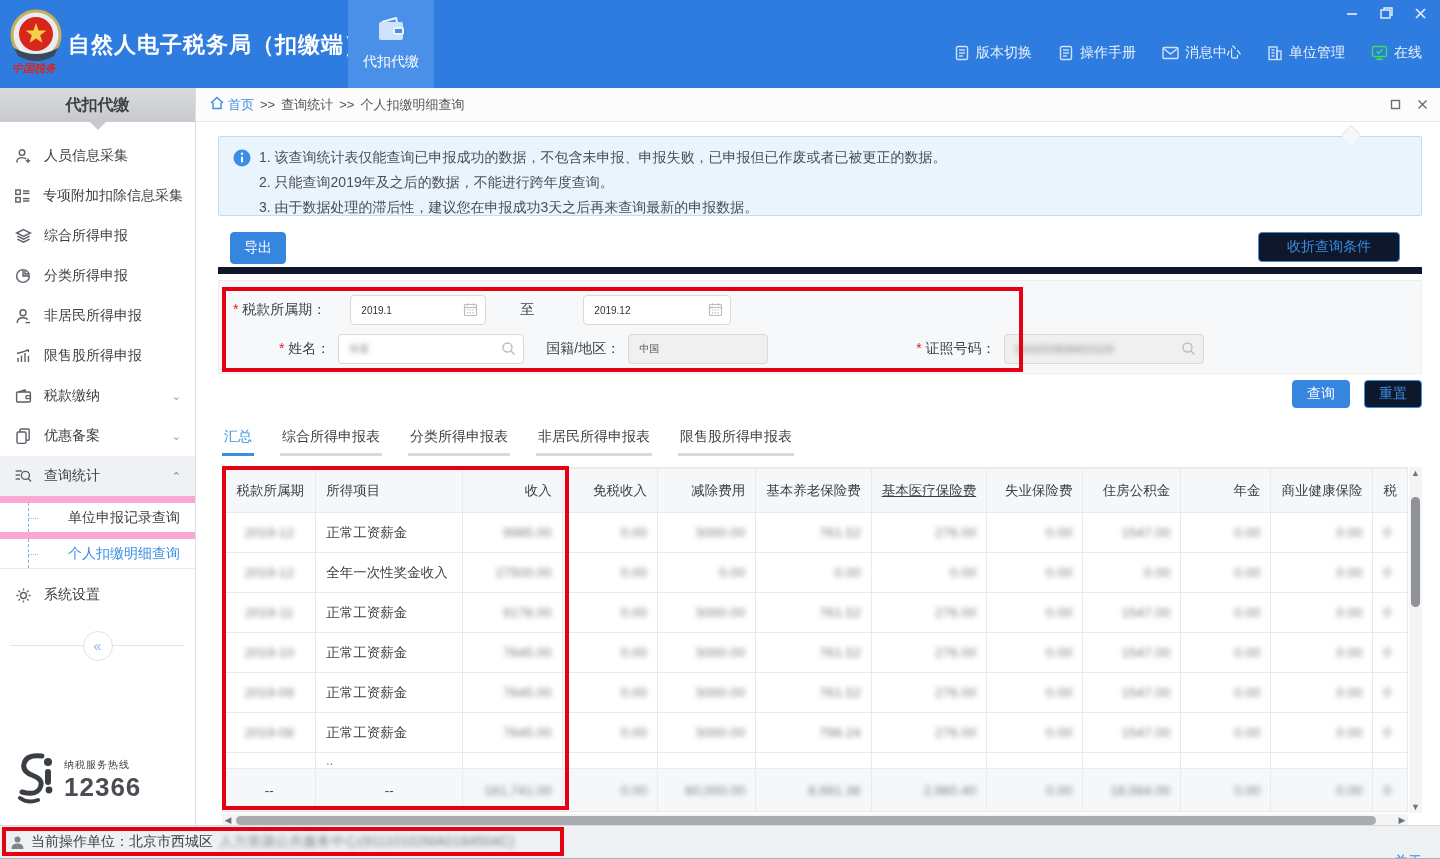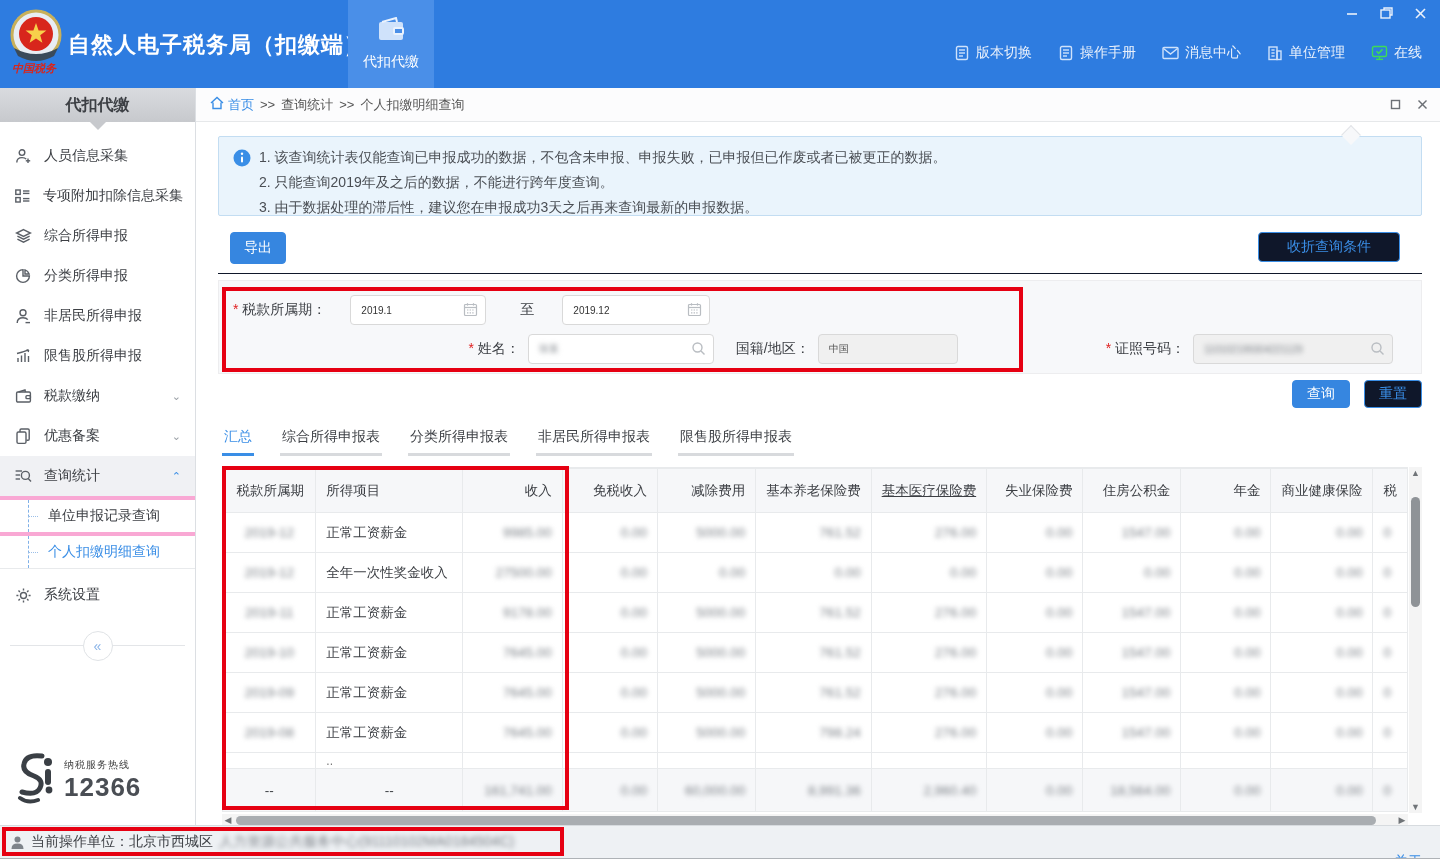--- a/index.html
+++ b/index.html
@@ -26,21 +26,21 @@
   .side-cap { position:relative; height:34px; background:linear-gradient(#d9dbdf,#c7c9cd); display:flex; align-items:center; justify-content:center; font-size:16px; font-weight:bold; color:#3c3f44; }
   .side-cap:after { content:""; position:absolute; left:50%; bottom:-8px; margin-left:-9px; border:9px solid transparent; border-top:9px solid #c7c9cd; border-bottom:none; }
   .side-list { margin-top:14px; }
   .side-item { height:40px; display:flex; align-items:center; padding:0 14px; gap:12px; font-size:14px; color:#3c3f44; cursor:pointer; position:relative;}
   .side-item .ic { color:#5a5f66; display:flex; width:18px; justify-content:center;}
   .side-item .lbl { flex:1; white-space:nowrap; }
   .side-item .chev { color:#9aa0a6; font-size:11px; }
   .side-item.active { background:#f0f1f4; }
   .side-item.active .chev { color:#3a8ee6; }
   .submenu { border-bottom:1px solid #e8eaec; }
-  .sub-item { height:36px; display:flex; align-items:center; padding-left:48px; font-size:14px; color:#3c3f44; cursor:pointer; position:relative; border-top:4px solid #f9a8d4;}
+  .sub-item { height:36px; display:flex; align-items:center; padding-left:68px; font-size:14px; color:#3c3f44; cursor:pointer; position:relative; border-top:7px solid #f9a8d4;}
   .sub-item:before { content:""; position:absolute; left:28px; top:0; bottom:0; border-left:1px dashed #7fb0e8; }
   .sub-item:after { content:""; position:absolute; left:28px; top:50%; width:10px; border-top:1px dotted #9bbfe8; }
   .sub-item.active { color:#3a8ee6; }
   .collapse-row { margin-top:16px; position:relative; height:30px; }
   .collapse-row .line { position:absolute; top:14px; left:10px; right:10px; border-top:1px solid #e3e5e8; }
   .collapse-btn { position:absolute; left:50%; top:0; margin-left:-15px; width:30px; height:30px; border:1px solid #e0e3e6; border-radius:50%; background:#fff; color:#8ab4e8; display:flex; align-items:center; justify-content:center; font-size:14px; cursor:pointer; }
   .hotline { position:absolute; left:0; bottom:18px; width:196px; display:flex; align-items:center; padding-left:12px; gap:8px; }
   .hotline-text .cap { font-size:10px; color:#404040; letter-spacing:1px;}
   .hotline-text .num { font-size:26px; font-weight:bold; color:#4a4e54; letter-spacing:1px;}
 
@@ -50,21 +50,21 @@
   .crumb-home { color:#3a8ee6; display:flex; align-items:center; gap:4px; cursor:pointer;}
   .crumb-sep,.crumb-item { color:#555; }
   .crumb-item:last-child { color:#333; }
   .crumb-win { position:absolute; right:12px; top:0; height:34px; display:flex; gap:16px; align-items:center; color:#6b6f75; }
   .crumb-win span { cursor:pointer; font-size:13px; }
 
   .notice { position:absolute; left:22px; right:18px; top:48px; height:80px; background:#eaf4fc; border:1px solid #c3ddf2; border-radius:2px; padding:8px 12px 8px 40px; }
   .notice .info-ic { position:absolute; left:14px; top:12px; }
   .notice-line { font-size:14px; color:#4a4e54; line-height:25px; white-space:nowrap; }
 
-  .toolbar { position:absolute; left:22px; right:18px; top:142px; height:44px; border-bottom:1px solid #0f172a;}
+  .toolbar { position:absolute; left:22px; right:18px; top:142px; height:44px; border-bottom:7px solid #0f172a;}
   .btn { display:inline-flex; align-items:center; justify-content:center; font-size:14px; border-radius:4px; cursor:pointer; }
   .btn-primary { background:#3686e0; color:#fff; border:1px solid #3686e0; }
   .btn-ghost { background:#0f172a; color:#3a8ee6; border:1px solid #3a8ee6; }
   .export-btn { position:absolute; left:12px; top:2px; width:56px; height:32px; }
   .collapse-q-btn { position:absolute; right:22px; top:2px; width:142px; height:30px; }
   .panel-caret { position:absolute; right:82px; top:40px; width:14px; height:14px; background:#f7f8fa; border-left:1px solid #e2e4e7; border-top:1px solid #e2e4e7; transform:rotate(45deg); z-index:2;}
 
   .query-panel { position:absolute; left:22px; right:18px; top:192px; height:94px; background:#f7f8fa; border:1px solid #ededef; }
   .q-row { position:absolute; display:flex; align-items:center; }
   .q-label { font-size:14px; color:#3c3f44; white-space:nowrap; }
@@ -410,35 +410,35 @@
                 <rect x="1.5" y="2.5" width="12" height="11" rx="1"></rect>
                 <line x1="1.5" y1="5.5" x2="13.5" y2="5.5"></line>
                 <line x1="4.5" y1="1.2" x2="4.5" y2="3.6"></line>
                 <line x1="10.5" y1="1.2" x2="10.5" y2="3.6"></line>
                 <line x1="4" y1="8" x2="11" y2="8" stroke-dasharray="1.4 1.2"></line>
                 <line x1="4" y1="10.8" x2="11" y2="10.8" stroke-dasharray="1.4 1.2"></line>
               </svg>
           </span>
         </span>
         <span class="q-label" style="margin-left:10px;">至</span>
-        <span class="q-input" style="width:148px; margin-left:4px;">
+        <span class="q-input" style="width:148px; margin-left:25px;">
           <span>2019.12</span>
           <span class="tail-ic">
             <svg width="15" height="15" viewBox="0 0 15 15" fill="none" stroke="#b9bdc2" stroke-width="1.2">
                 <rect x="1.5" y="2.5" width="12" height="11" rx="1"></rect>
                 <line x1="1.5" y1="5.5" x2="13.5" y2="5.5"></line>
                 <line x1="4.5" y1="1.2" x2="4.5" y2="3.6"></line>
                 <line x1="10.5" y1="1.2" x2="10.5" y2="3.6"></line>
                 <line x1="4" y1="8" x2="11" y2="8" stroke-dasharray="1.4 1.2"></line>
                 <line x1="4" y1="10.8" x2="11" y2="10.8" stroke-dasharray="1.4 1.2"></line>
               </svg>
           </span>
         </span>
       </div>
-      <div class="q-row" style="left:14px; top:53px; gap:8px; width:1160px;justify-content:flex-end;">
+      <div class="q-row" style="left:14px; top:53px; gap:8px; width:1160px;">
         <span class="q-label req" style="margin-left:46px;">姓名：</span>
         <span class="q-input" style="width:186px;">
           <span class="blur">张某</span>
           <span class="tail-ic">
             <svg width="15" height="15" viewBox="0 0 15 15" fill="none" stroke="#b9bdc2" stroke-width="1.4">
                 <circle cx="6.5" cy="6.5" r="4.5"></circle>
                 <line x1="10" y1="10" x2="13.5" y2="13.5"></line>
               </svg>
           </span>
         </span>

